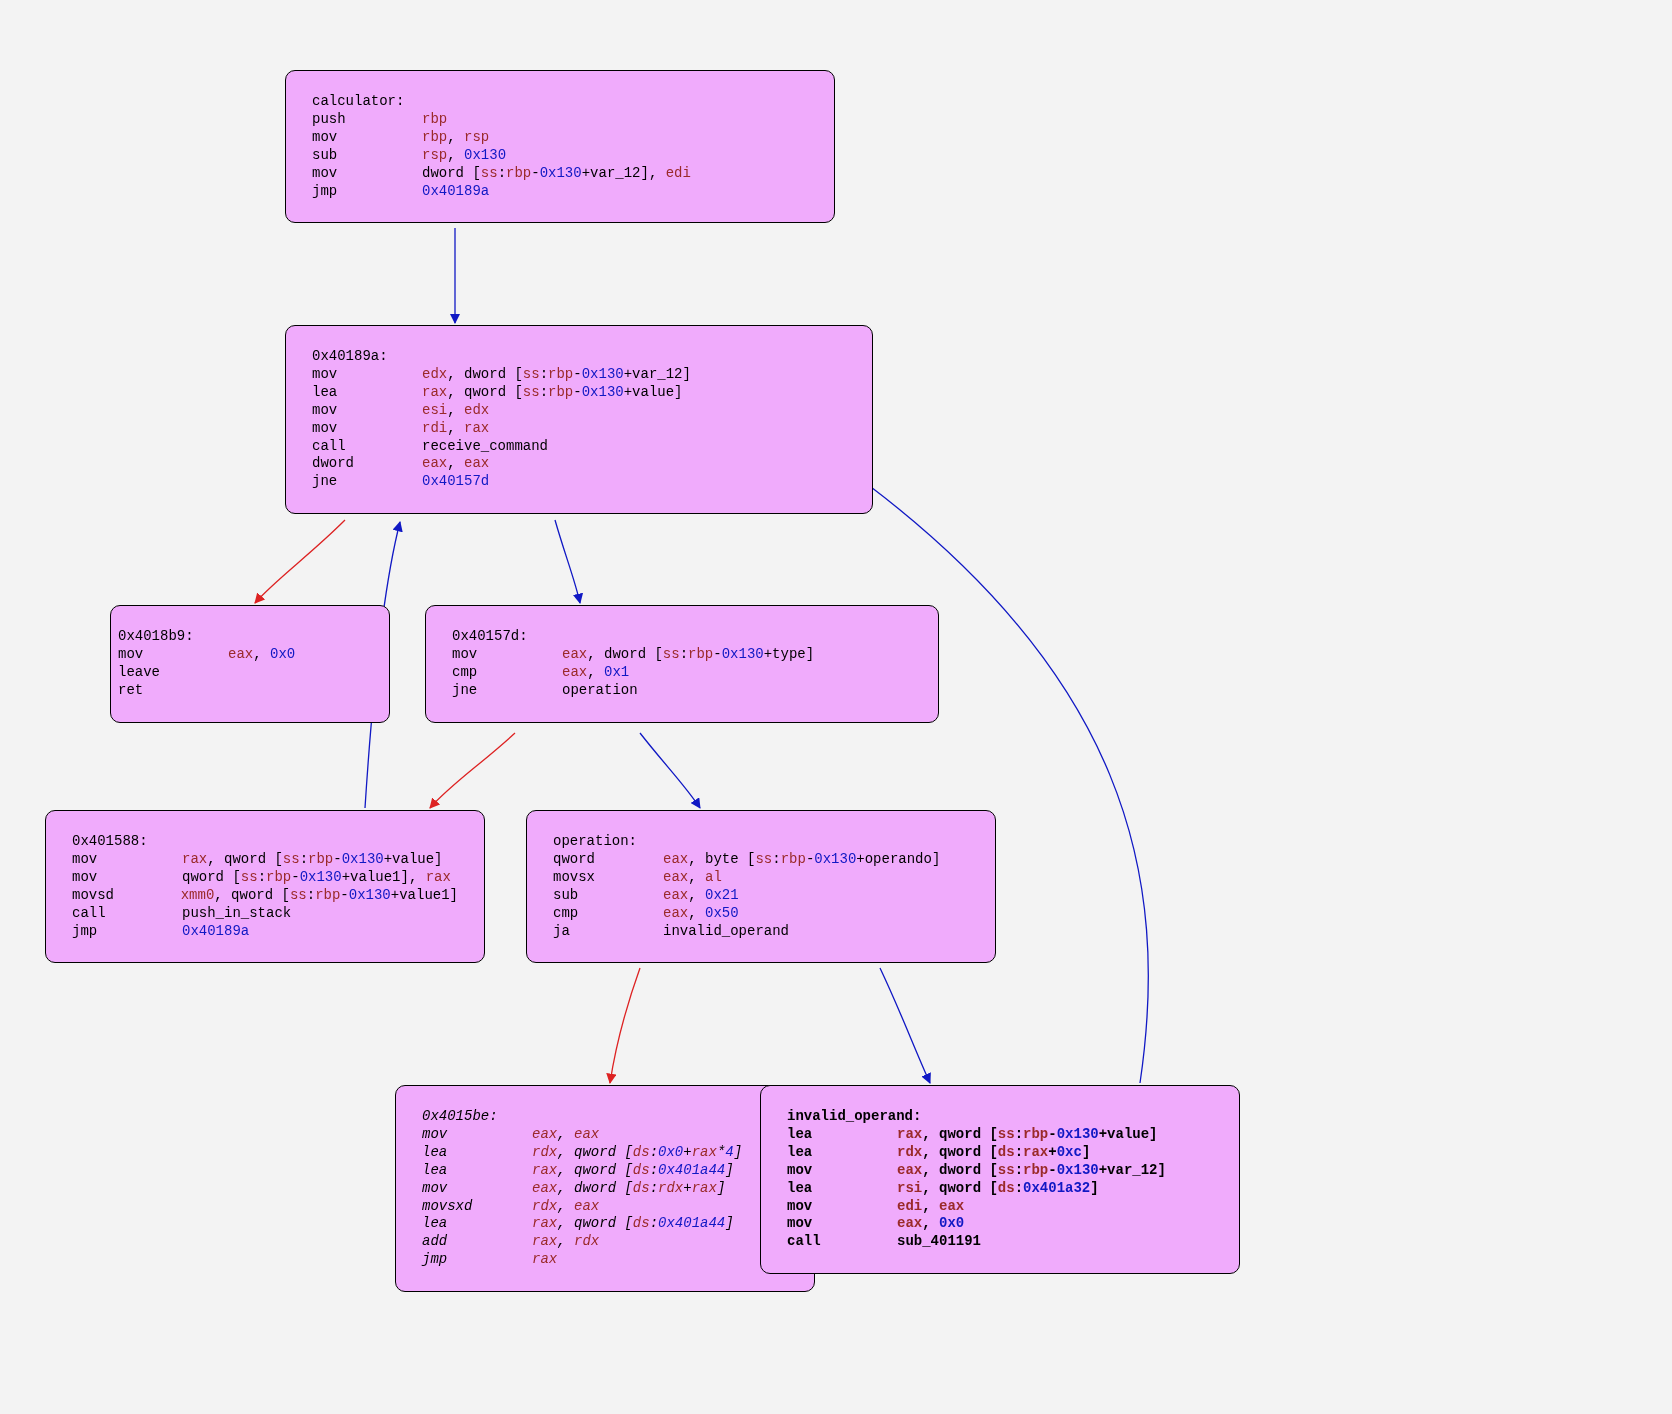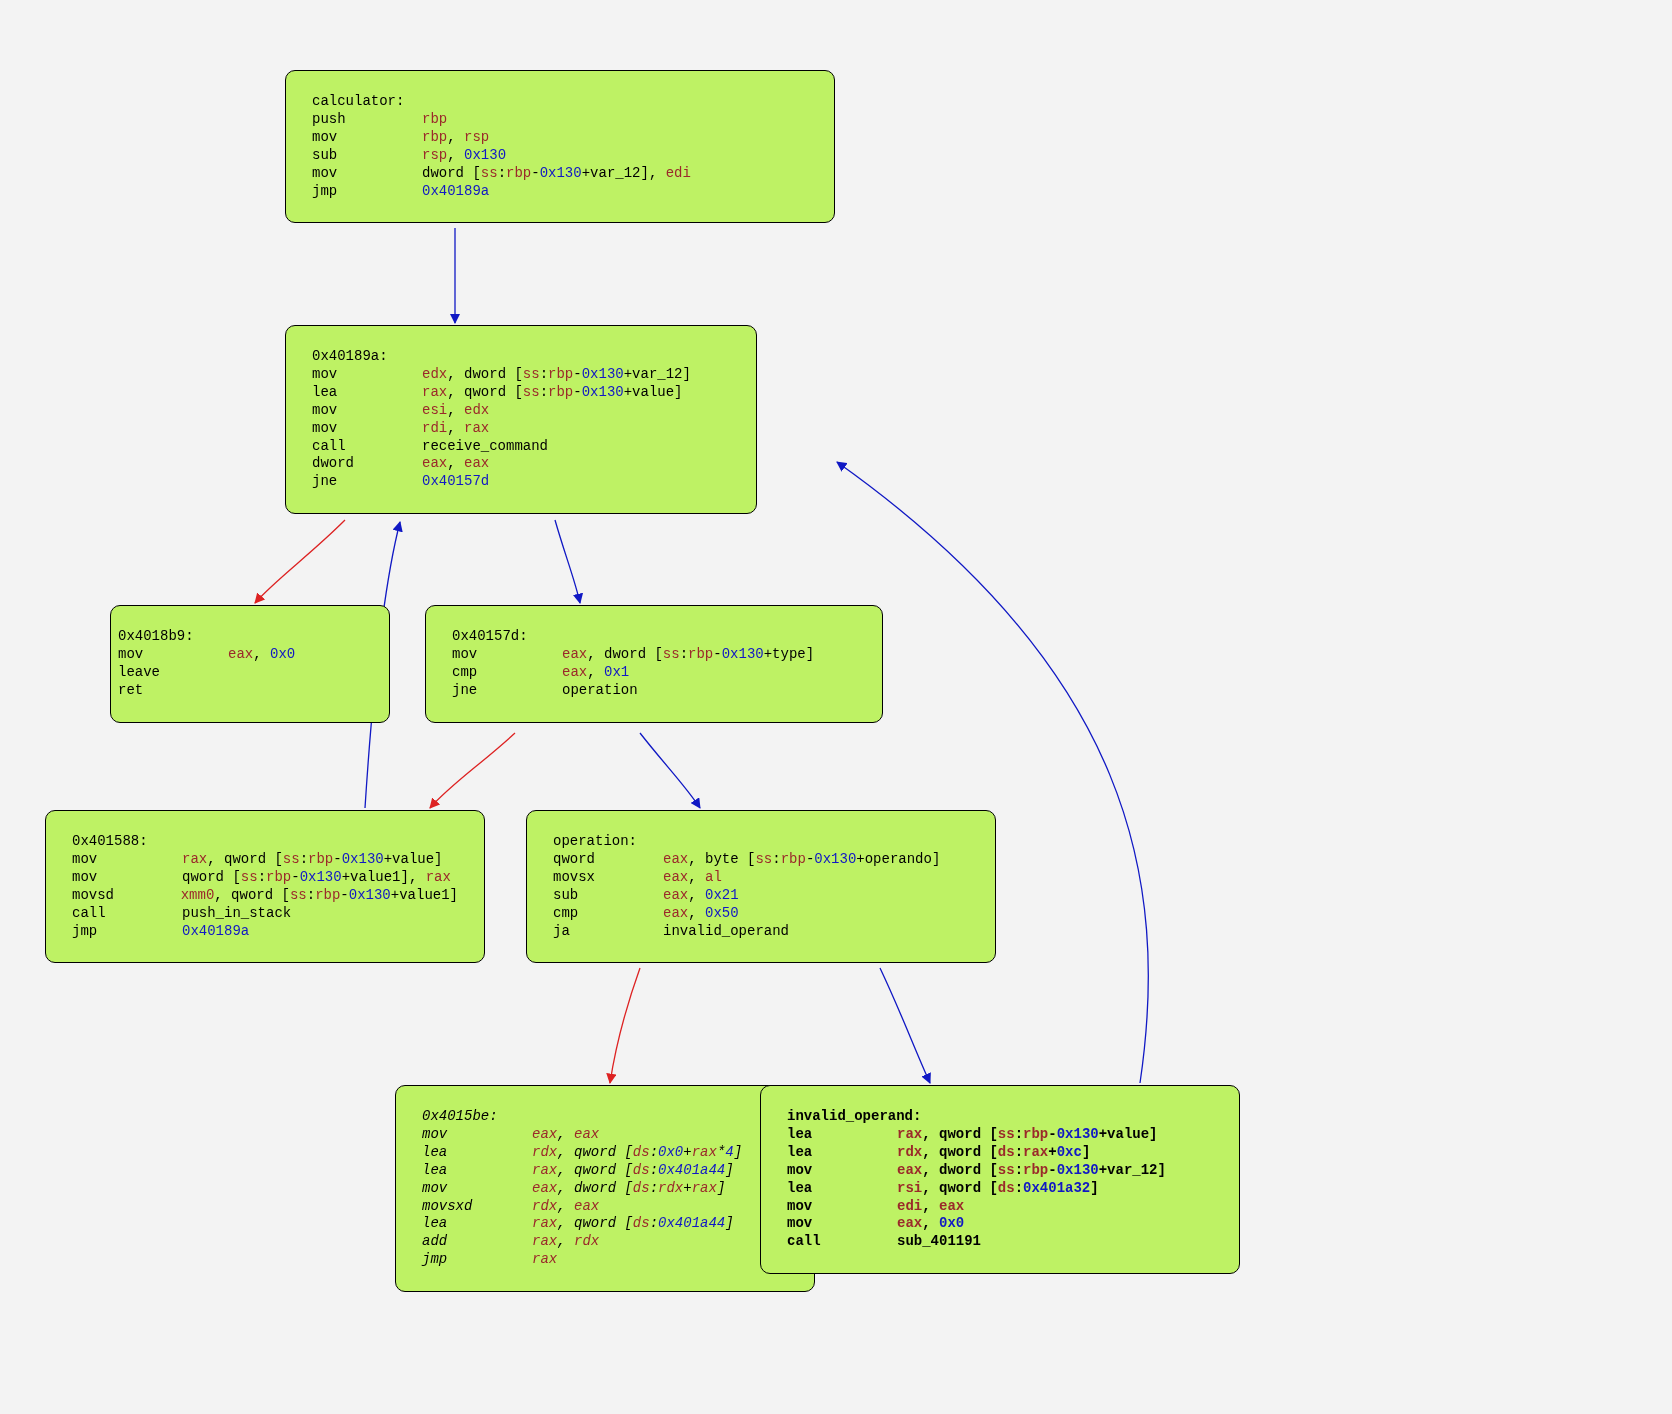--- a/index.html
+++ b/index.html
@@ -1,18 +1,18 @@
 <!DOCTYPE html>
 <html><head>
 <meta charset="utf-8">
 <style>
   html,body{margin:0;padding:0;background:#f3f3f3;font-family:ui-monospace,Menlo,Consolas,"Courier New",monospace;font-size:14px;line-height:1.28;color:#000}
   .canvas{position:relative;width:1672px;height:1414px}
   svg.edges{position:absolute;inset:0;width:1672px;height:1414px;pointer-events:none}
-  .node{position:absolute;background:#bef264;border:1.4px solid #000;border-radius:10px;padding:22px 26px;box-sizing:border-box;white-space:nowrap}
+  .node{position:absolute;background:#f0abfc;border:1.4px solid #000;border-radius:10px;padding:22px 26px;box-sizing:border-box;white-space:nowrap}
   .row{display:flex}
   .mn{display:inline-block;width:110px} 
   .tok{white-space:pre}
   .kw{color:#000}
   .reg{color:#9a2a2a}
   .num{color:#1018c4}
   .addr{color:#1018c4}
   .punc{color:#000}
 </style>
 </head>
@@ -69,21 +69,21 @@
           <span class="tok punc">-</span>
           <span class="tok num">0x130</span>
           <span class="tok kw">+var_12], </span>
           <span class="tok reg">edi</span>
         </div>
         <div class="row">
           <span class="mn">jmp</span>
           <span class="tok addr">0x40189a</span>
         </div>
       </div>
-      <div class="node" style="left: 285px; top: 325px; width: 472px;">
+      <div class="node" style="left: 285px; top: 325px; width: 588px;">
         <div>0x40189a:</div>
         <div class="row">
           <span class="mn">mov</span>
           <span class="tok reg">edx</span>
           <span class="tok punc">, </span>
           <span class="tok kw">dword [</span>
           <span class="tok reg">ss</span>
           <span class="tok punc">:</span>
           <span class="tok reg">rbp</span>
           <span class="tok punc">-</span>
@@ -137,21 +137,21 @@
           <span class="tok punc">, </span>
           <span class="tok num">0x0</span>
         </div>
         <div class="row">
           <span class="mn">leave</span>
         </div>
         <div class="row">
           <span class="mn">ret</span>
         </div>
       </div>
-      <div class="node" style="left: 425px; top: 605px; width: 458px;">
+      <div class="node" style="left: 425px; top: 605px; width: 514px;">
         <div>0x40157d:</div>
         <div class="row">
           <span class="mn">mov</span>
           <span class="tok reg">eax</span>
           <span class="tok punc">, </span>
           <span class="tok kw">dword [</span>
           <span class="tok reg">ss</span>
           <span class="tok punc">:</span>
           <span class="tok reg">rbp</span>
           <span class="tok punc">-</span>

